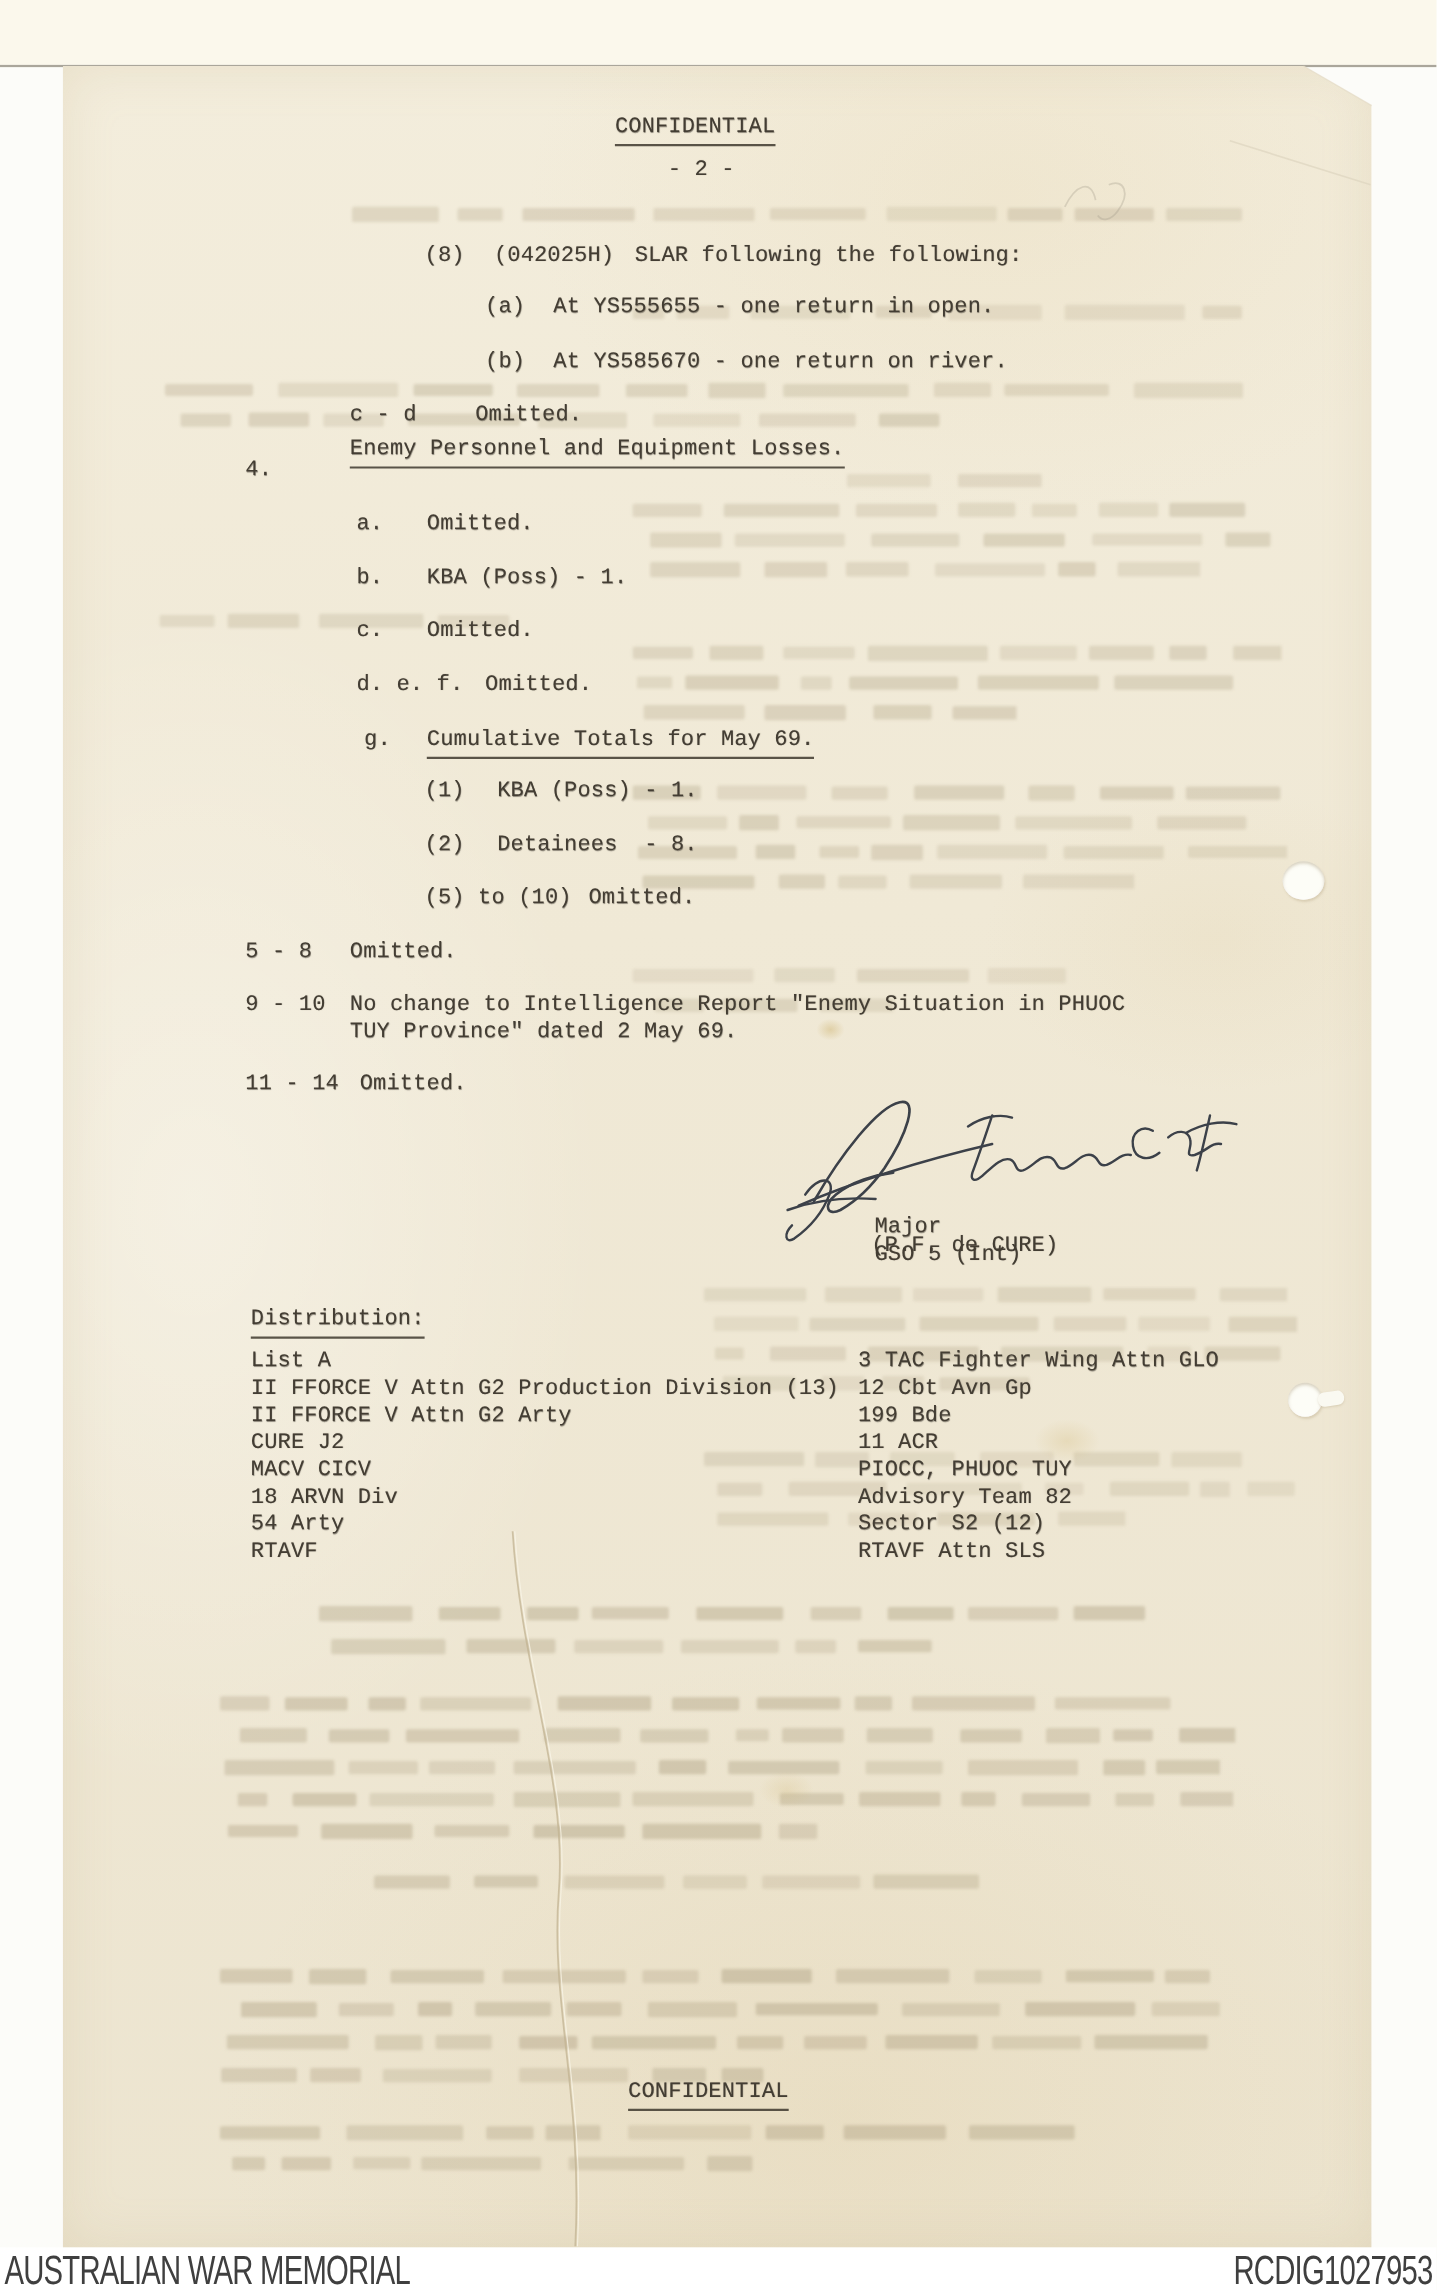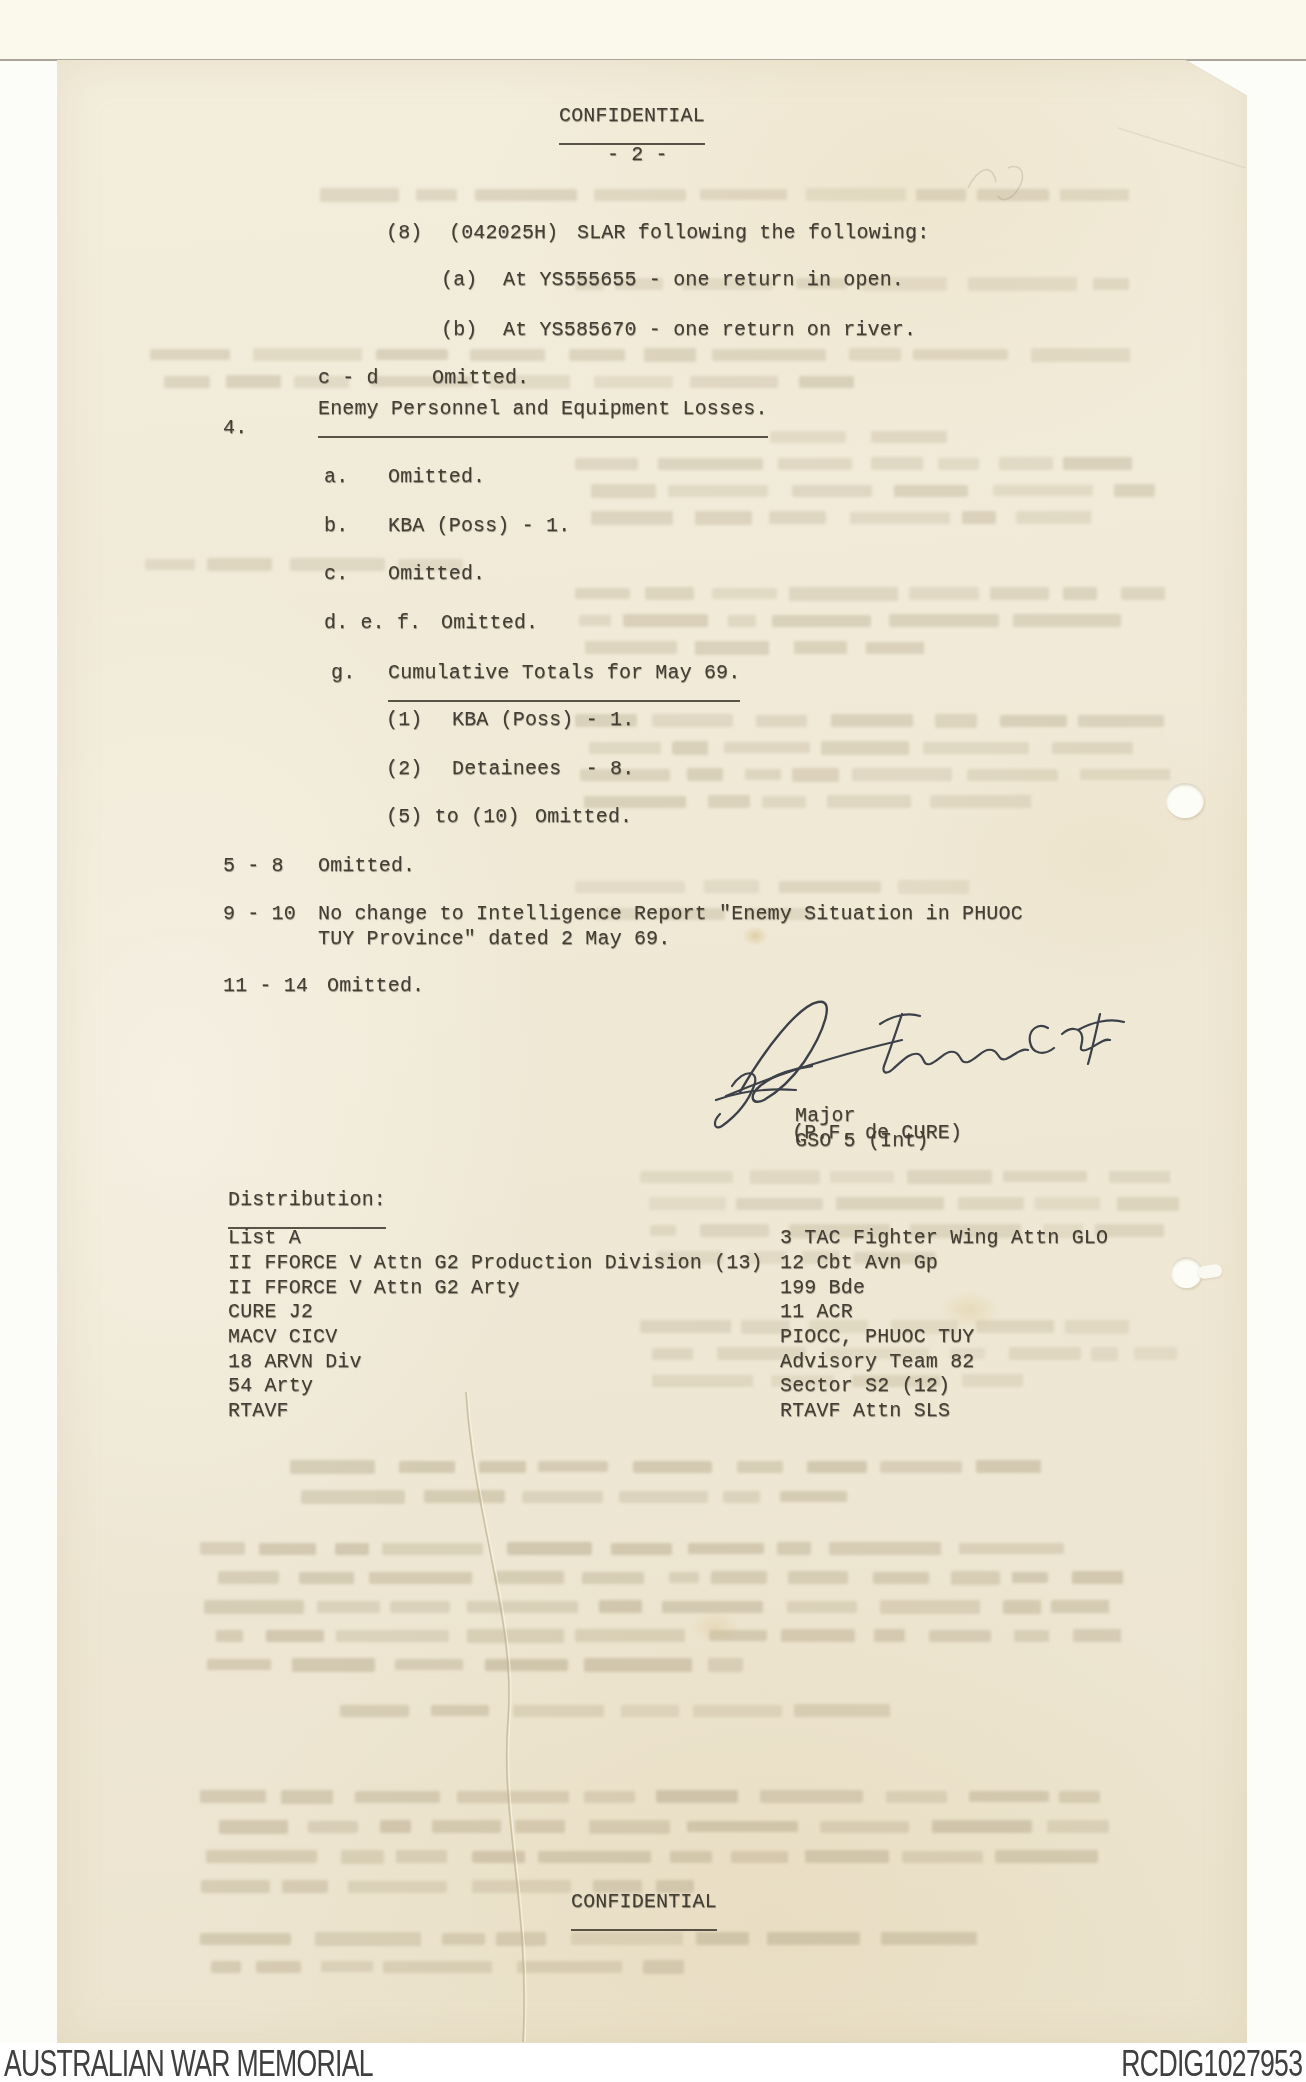--- a/index.html
+++ b/index.html
@@ -16,21 +16,21 @@
       radial-gradient(ellipse 520px 760px at 10% 52%, rgba(255,255,252,.35), transparent 72%),
       radial-gradient(ellipse 760px 560px at 60% 94%, rgba(224,206,166,.30), transparent 75%),
       radial-gradient(ellipse 300px 200px at 88% 40%, rgba(222,204,160,.18), transparent 70%),
       linear-gradient(175deg,#f3edDC 0%, #f0e9d6 40%, #ece4cf 100%);
     box-shadow: inset 0 0 46px rgba(188,168,126,.20), 0 0 4px rgba(140,135,120,.45);
     clip-path: polygon(0 0, calc(100% - 62px) 0, 100% 36px, 100% 100%, 0 100%);
   }
   .stain{position:absolute;border-radius:50%;pointer-events:none;}
   .typed{position:absolute;font-size:20px;line-height:24px;letter-spacing:.15px;color:#433d33;
     white-space:pre;text-shadow:.4px .5px .7px rgba(66,60,51,.55);}
-  .u{border-bottom:2px solid rgba(62,56,46,.85);padding-bottom:15px;}
+  .u{border-bottom:2px solid rgba(62,56,46,.85);padding-bottom:3px;}
   .ghosts{position:absolute;left:0;top:0;width:1306px;height:2082px;filter:blur(1.5px);pointer-events:none;}
   .ghost-line{position:absolute;white-space:nowrap;overflow:hidden;}
   .gblob{display:inline-block;background:#b1a486;border-radius:2px;vertical-align:middle;}
   .overlay-svg{position:absolute;left:0;top:0;pointer-events:none;}
   .hole{position:absolute;border-radius:50%;background:#fdfdf7;
     box-shadow:0 2px 3px rgba(150,128,88,.35) inset, 0 -1px 2px rgba(255,255,255,.9) inset, 1px 2px 2px rgba(160,140,100,.25);}
   .hole-tail{position:absolute;background:#faf9f1;border-radius:6px;box-shadow:0 1px 2px rgba(160,140,100,.25);}
   .footer-bar{position:absolute;left:0;top:2043px;width:1306px;height:39px;background:#ffffff;}
   .footer-text{position:absolute;top:2045px;font-family:"Liberation Sans","DejaVu Sans",sans-serif;
     font-size:37px;line-height:37px;color:#3f3f3f;letter-spacing:-1px;}

